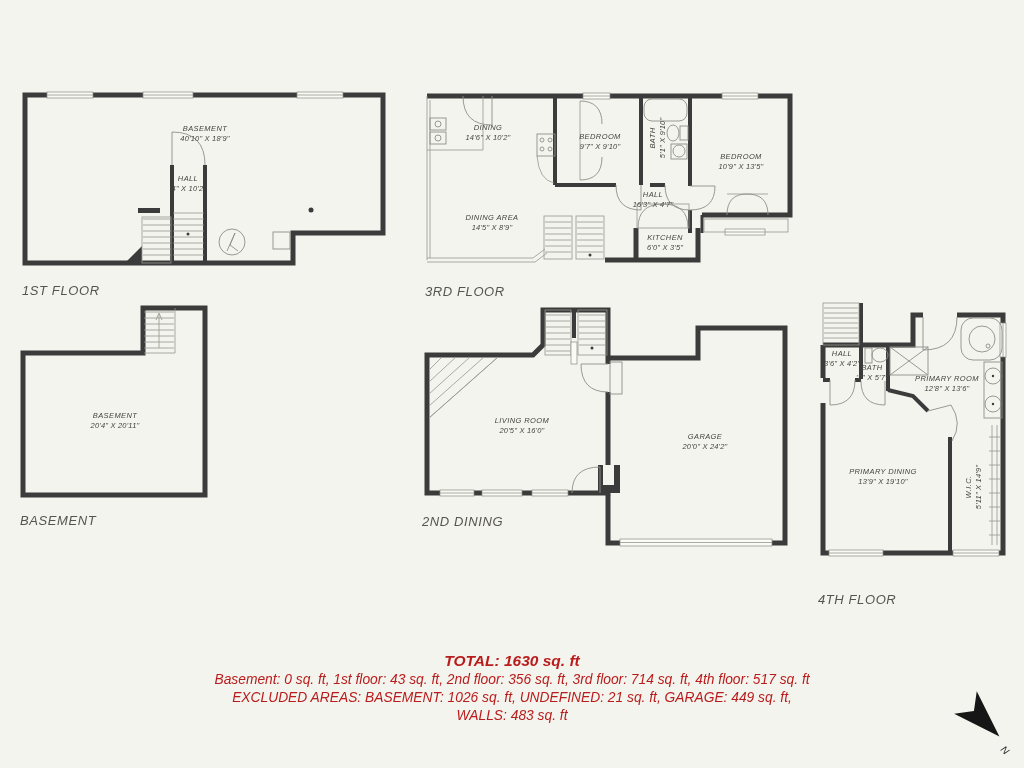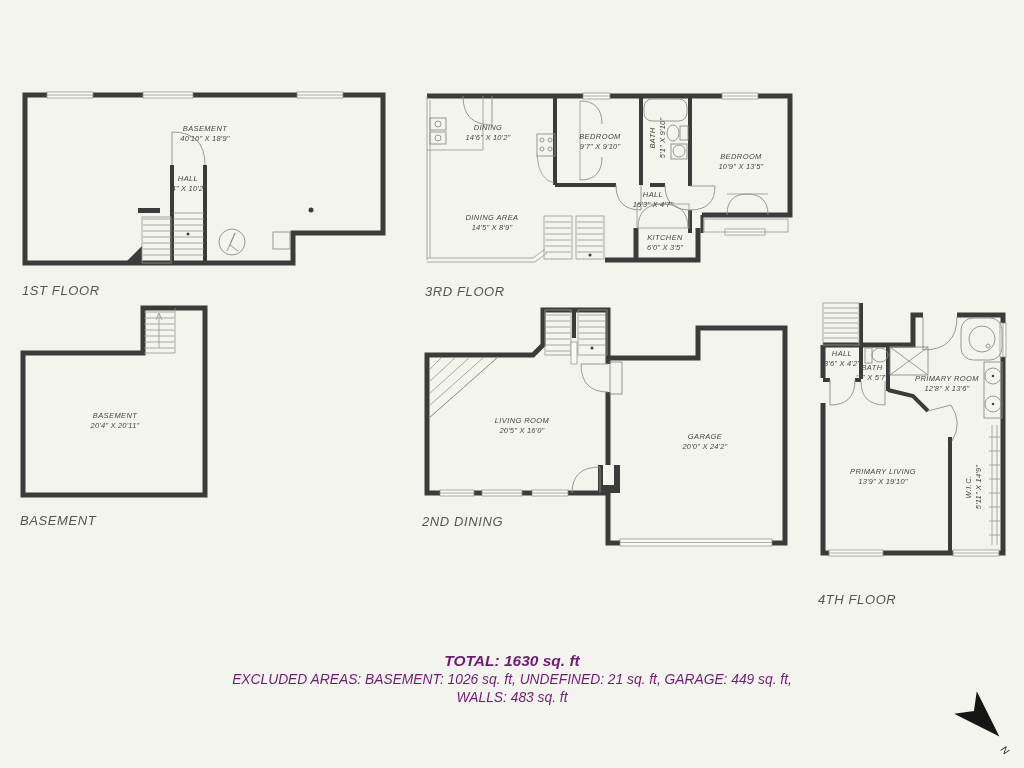--- a/index.html
+++ b/index.html
@@ -13,21 +13,21 @@
   .t{stroke:#97978f;stroke-width:.8px;fill:none;}
   .fx{stroke:#8f8f88;stroke-width:.9px;fill:none;}
   .win{fill:#fbfbf6;stroke:#8a8a84;stroke-width:.7px;}
   .dk{fill:#3b3b3b;stroke:none;}
   .bgf{fill:#f4f4ee;stroke:none;}
   .lbl{position:absolute;transform:translate(-50%,-50%);text-align:center;color:#45453f;
        font-size:7.5px;line-height:10px;letter-spacing:.2px;white-space:nowrap;}
   .lbl .nm{letter-spacing:.4px;}
   .vert{transform:translate(-50%,-50%) rotate(-90deg);}
   .cap{position:absolute;font-size:13px;letter-spacing:.6px;color:#55554e;white-space:nowrap;}
-  #summary{position:absolute;left:0;top:651px;width:1024px;text-align:center;color:#701a75;}
+  #summary{position:absolute;left:0;top:651px;width:1024px;text-align:center;color:#b91c1c;}
   #summary .total{font-weight:bold;font-size:15.5px;line-height:20px;}
   #summary .line{font-size:13.8px;line-height:18px;}
   #compass{position:absolute;left:945px;top:688px;}
   #compass text{font-size:10px;fill:#2a2a2a;font-family:"Liberation Sans",sans-serif;}
 </style>
 </head>
 <body>
 
 <div id="page">
 
@@ -357,36 +357,37 @@
   </div>
   <div class="lbl" style="left:872px;top:373px">
     <div class="nm">BATH</div>
     <div>'2" X 5'7"</div>
   </div>
   <div class="lbl" style="left:947px;top:384px">
     <div class="nm">PRIMARY ROOM</div>
     <div>12'8" X 13'6"</div>
   </div>
   <div class="lbl" style="left:883px;top:477px">
-    <div class="nm">PRIMARY LIVING</div>
+    <div class="nm">PRIMARY DINING</div>
     <div>13'9" X 19'10"</div>
   </div>
   <div class="lbl vert" style="left:974px;top:487px">
     <div class="nm">W.I.C.</div>
     <div>5'11" X 14'9"</div>
   </div>
 
   <div class="cap" style="left:22px;top:283px">1ST FLOOR</div>
   <div class="cap" style="left:425px;top:284px">3RD FLOOR</div>
   <div class="cap" style="left:20px;top:513px">BASEMENT</div>
   <div class="cap" style="left:422px;top:514px">2ND DINING</div>
   <div class="cap" style="left:818px;top:592px">4TH FLOOR</div>
 
   <div id="summary">
     <div class="total">TOTAL: 1630 sq. ft</div>
+    <div class="line">Basement: 0 sq. ft, 1st floor: 43 sq. ft, 2nd floor: 356 sq. ft, 3rd floor: 714 sq. ft, 4th floor: 517 sq. ft</div>
     <div class="line">EXCLUDED AREAS: BASEMENT: 1026 sq. ft, UNDEFINED: 21 sq. ft, GARAGE: 449 sq. ft,</div>
     <div class="line">WALLS: 483 sq. ft</div>
   </div>
 
   <svg id="compass" width="72" height="72" viewBox="0 0 72 72">
     <polygon points="36,4 52,52 36,40 20,52" fill="#161616" transform="rotate(135 36 30)"></polygon>
     <text x="55" y="62" transform="rotate(45 55 62)">N</text>
   </svg>
 
 </div>

